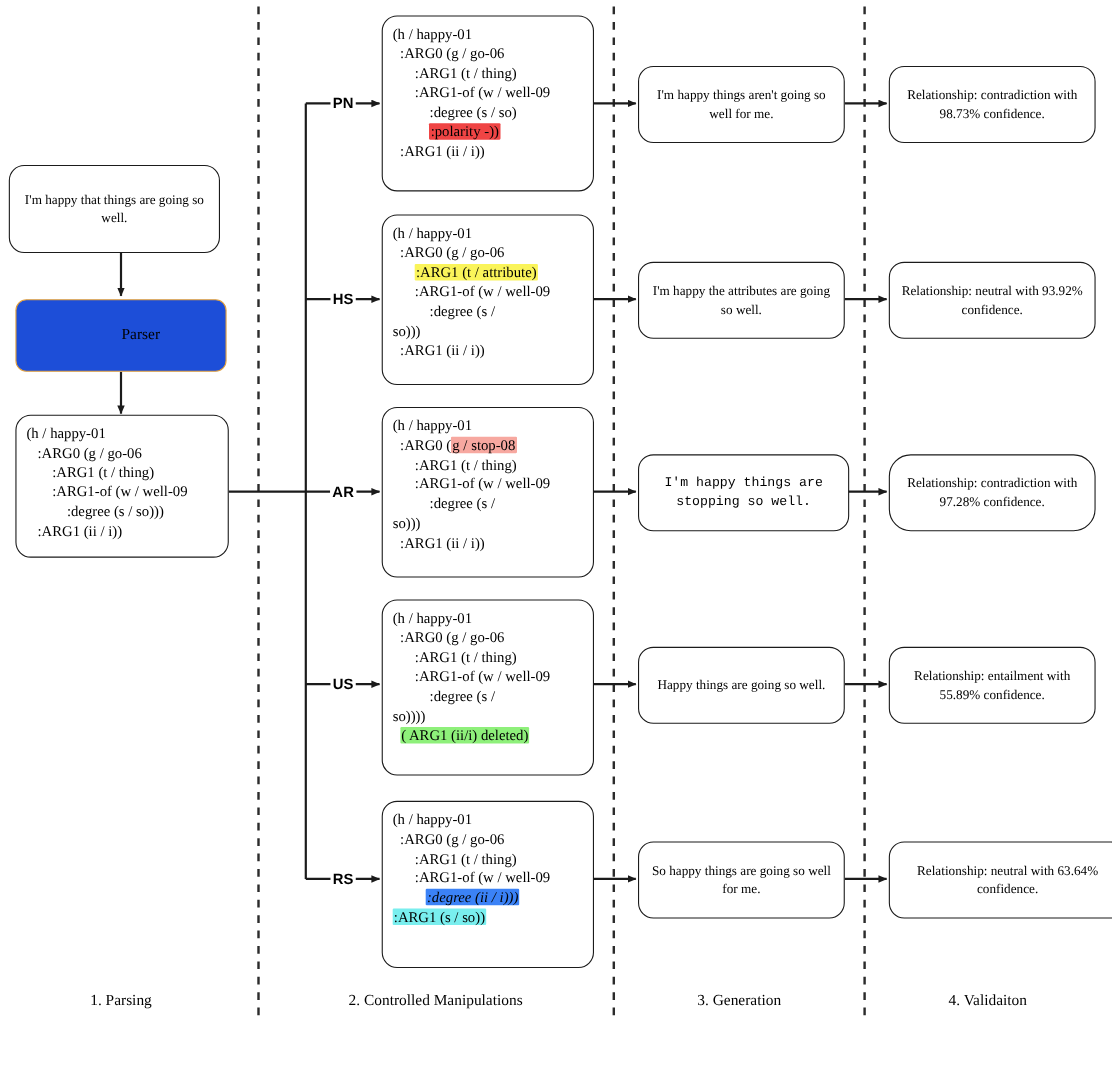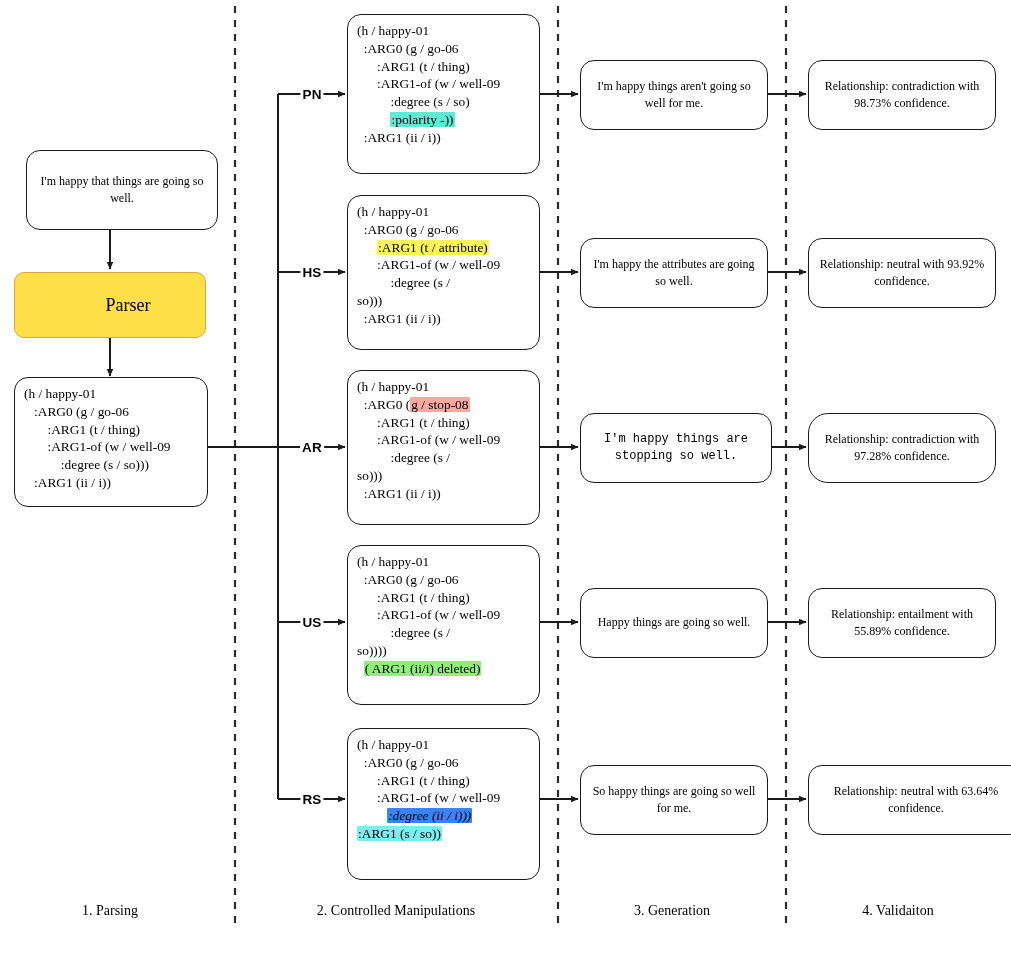--- a/index.html
+++ b/index.html
@@ -33,24 +33,24 @@
     justify-content: center;
   }
   .node.sentence {
     text-align: center;
     font-size: 12px;
     line-height: 1.42;
     color: #000;
     padding: 6px 10px;
   }
   .node.parser {
-    background: #fde047;
+    background: #1d4ed8;
     border: 1.6px solid #e3a13c;
     border-radius: 10px;
-    font-size: 18px;
+    font-size: 14px;
     padding-left: 36px;
   }
   .node.amr {
     align-items: flex-start;
     justify-content: flex-start;
     padding: 7px 8px 7px 9px;
   }
   .amr-text {
     font-family: "Liberation Serif", "DejaVu Serif", serif;
     font-size: 13.4px;
@@ -122,21 +122,21 @@
       <line x1="540" y1="799" x2="578" y2="799" marker-end="url(#ah)"></line>
 
       <line x1="768" y1="94" x2="806" y2="94" marker-end="url(#ah)"></line>
       <line x1="768" y1="272" x2="806" y2="272" marker-end="url(#ah)"></line>
       <line x1="768" y1="447" x2="806" y2="447" marker-end="url(#ah)"></line>
       <line x1="768" y1="622" x2="806" y2="622" marker-end="url(#ah)"></line>
       <line x1="768" y1="799" x2="806" y2="799" marker-end="url(#ah)"></line>
     </g>
   </svg>
 
-  <div class="node sentence" style="left:26px; top:150px; width:192px; height:80px;">
+  <div class="node sentence" style="left:8px; top:150px; width:192px; height:80px;">
     <span>I'm happy that things are going so well.</span>
   </div>
 
   <div class="node parser" style="left:14px; top:272px; width:192px; height:66px;">
     <span>Parser</span>
   </div>
 
   <div class="node amr" style="left:14px; top:377px; width:194px; height:130px;">
     <pre class="amr-text" id="source-amr"><span>(h / happy-01</span>
 <span>   :ARG0 (g / go-06</span>
@@ -145,21 +145,21 @@
 <span>           :degree (s / so)))</span>
 <span>   :ARG1 (ii / i))</span></pre>
   </div>
 
   <div class="node amr" style="left:347px; top:14px; width:193px; height:160px;">
     <pre class="amr-text" id="amr-0"><span>(h / happy-01</span>
 <span>  :ARG0 (g / go-06</span>
 <span>      :ARG1 (t / thing)</span>
 <span>      :ARG1-of (w / well-09</span>
 <span>          :degree (s / so)</span>
-<span>          </span><span class="hl" style="background-color: #5eead4;">:polarity -))</span>
+<span>          </span><span class="hl" style="background-color: #ef4444;">:polarity -))</span>
 <span>  :ARG1 (ii / i))</span></pre>
   </div>
   <div class="branch-label" style="left:312px; top:94px;">PN</div>
 
   <div class="node amr" style="left:347px; top:195px; width:193px; height:155px;">
     <pre class="amr-text" id="amr-1"><span>(h / happy-01</span>
 <span>  :ARG0 (g / go-06</span>
 <span>      </span><span class="hl" style="background-color: rgb(250, 244, 90); margin-top: 11px;">:ARG1 (t / attribute)</span>
 <span>      :ARG1-of (w / well-09</span>
 <span>          :degree (s /</span>

